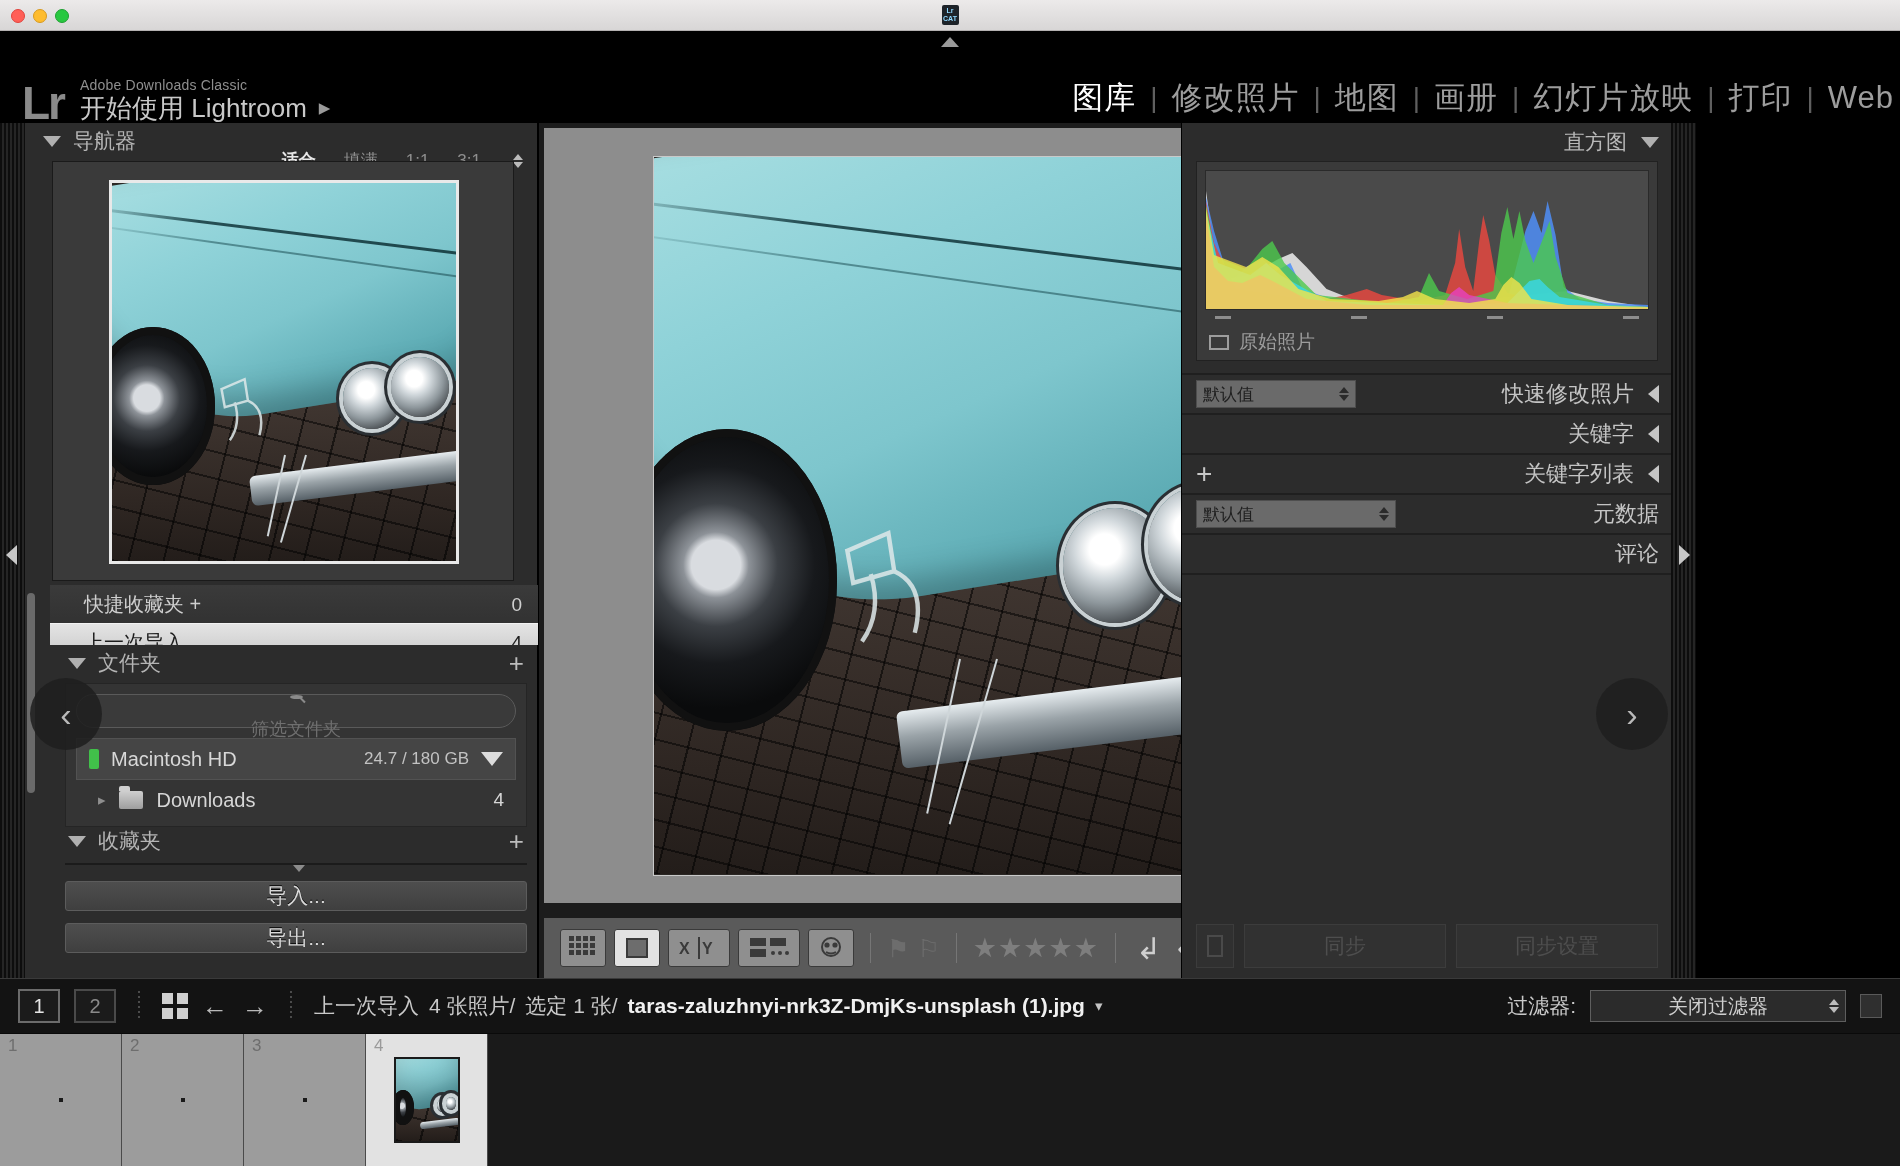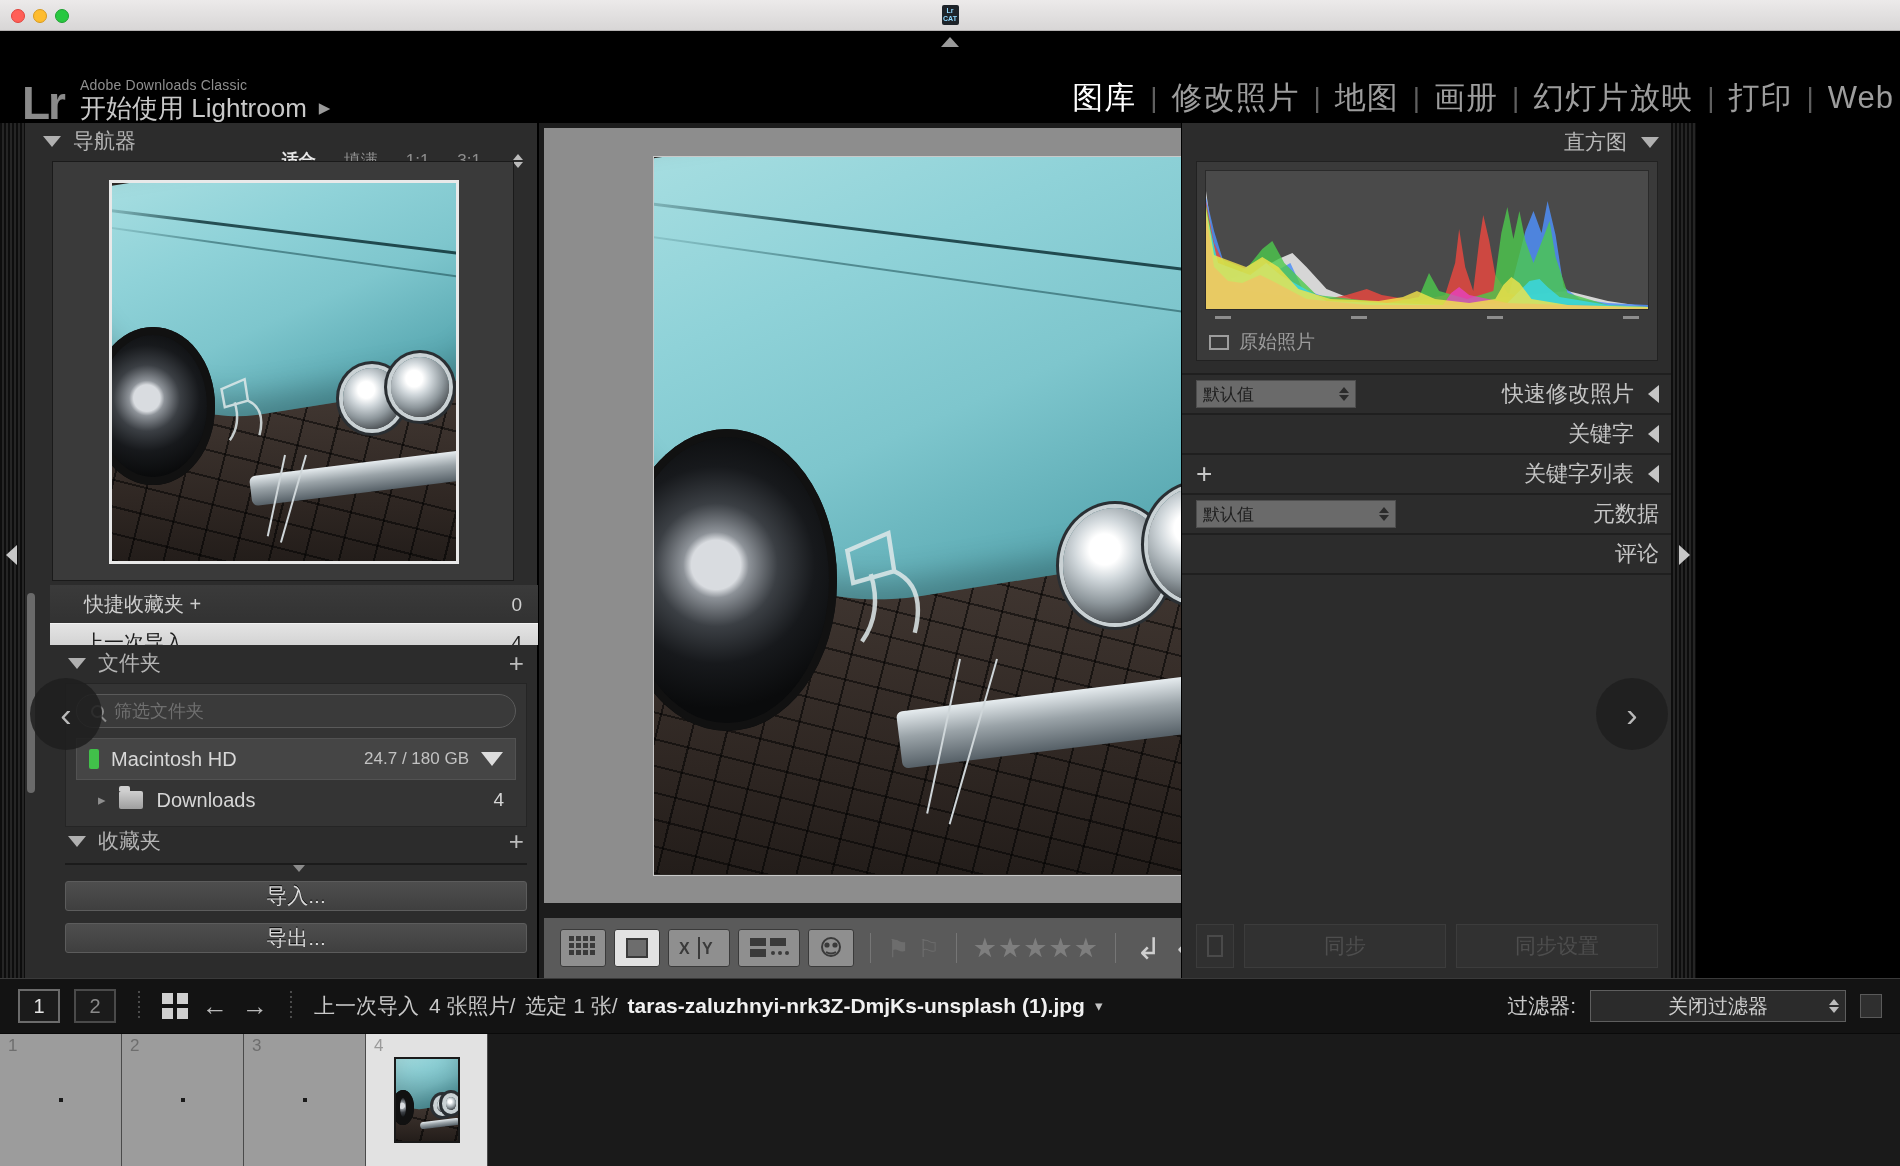--- a/index.html
+++ b/index.html
@@ -174,21 +174,21 @@
 
   .folders-head { position: absolute; left: 25px; top: 522px; width: 488px; }
   .plus { font-size: 26px; color: #bdbdbd; line-height: 20px; margin-left:auto; }
 
   .folder-box {
     position: absolute; left: 40px; top: 560px; width: 462px; background: #343434;
     border: 1px solid #252525; padding: 10px 10px 6px 10px;
   }
   .filter-field {
     height: 34px; border: 1px solid #5a5a5a; border-radius: 17px; background: #3a3a3a;
-    display: flex; align-items: center; gap: 10px; padding: 0 14px; color: #6f6f6f; font-size: 18px;
+    display: flex; align-items: center; gap: 18px; padding: 0 14px; color: #6f6f6f; font-size: 18px; flex-direction: column;
   }
   .magn { width: 13px; height: 13px; border: 2px solid #8a8a8a; border-radius: 50%; position: relative; }
   .magn::after { content:""; position:absolute; right:-5px; bottom:-4px; width:7px; height:2px; background:#8a8a8a; transform: rotate(45deg); }
   .vol-row {
     margin-top: 10px; height: 42px; background: #454545; border: 1px solid #525252;
     display: flex; align-items: center; gap: 12px; padding: 0 12px; font-size: 20px; color: #d8d8d8;
   }
   .vol-led { width: 10px; height: 20px; background: #41c04a; border-radius: 2px; }
   .vol-size { margin-left: auto; font-size: 17px; color: #c2c2c2; }
   .vol-tri { width:0;height:0;border-left:11px solid transparent;border-right:11px solid transparent;border-top:14px solid #dcdcdc; }

